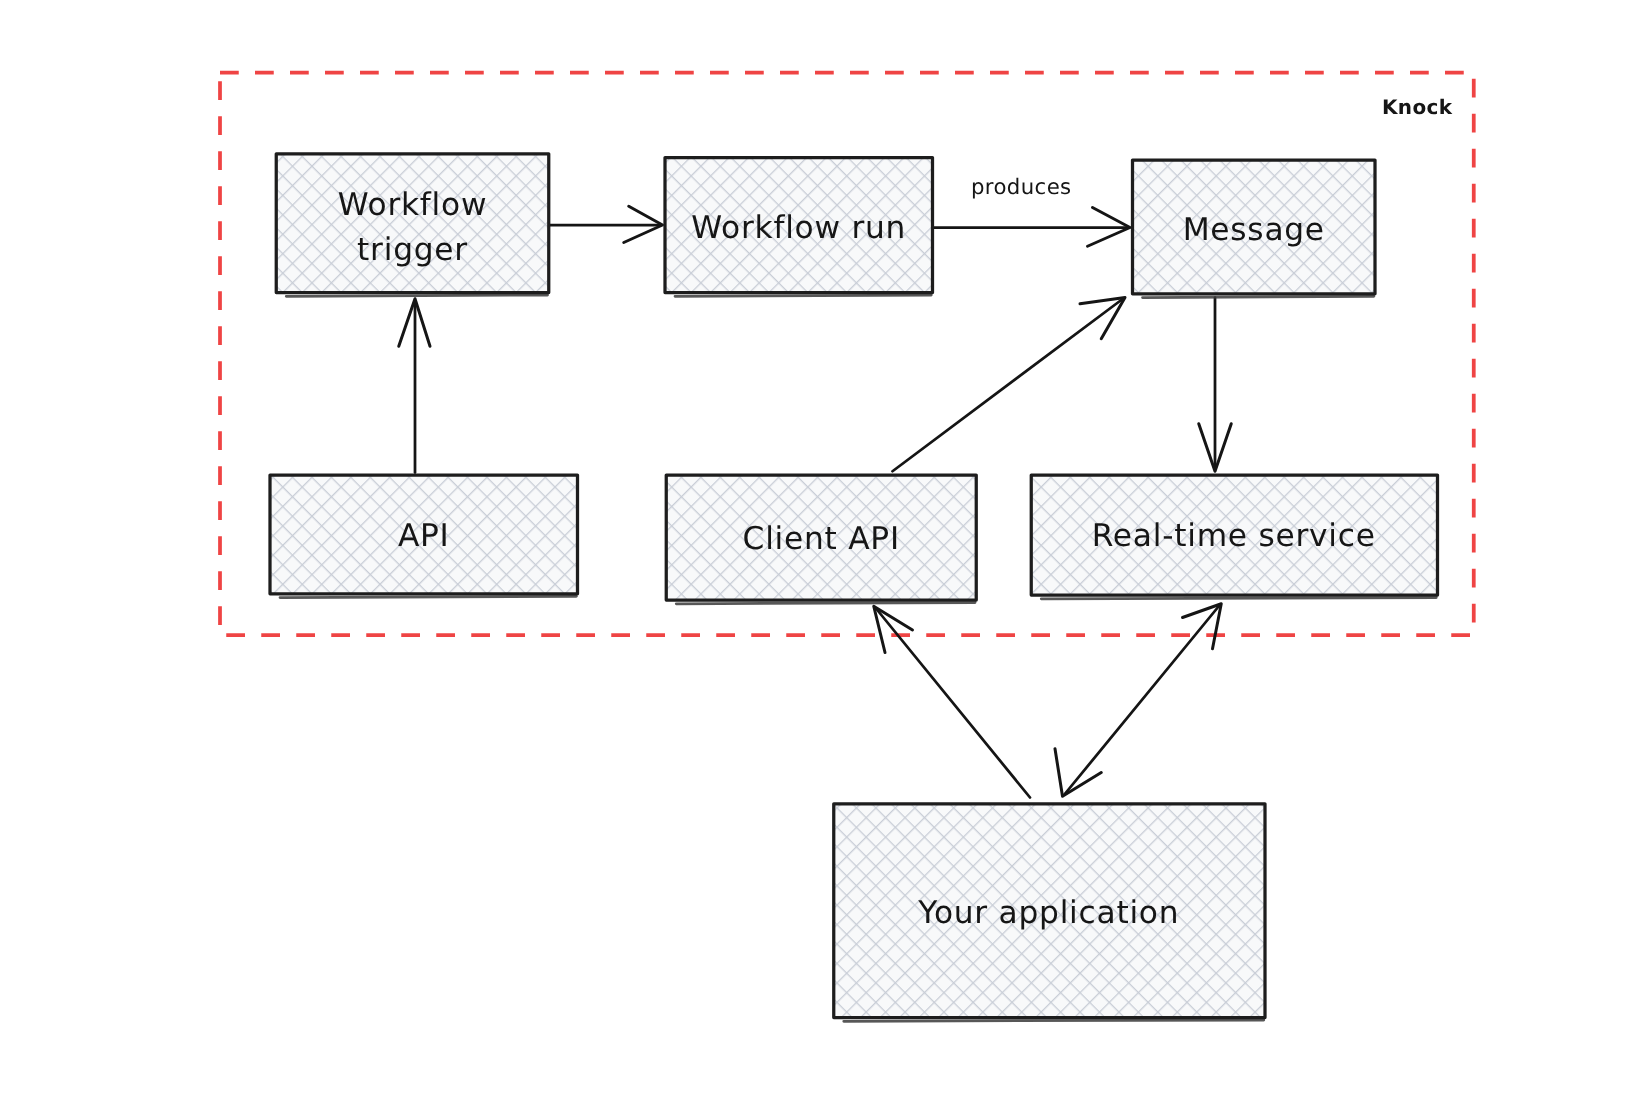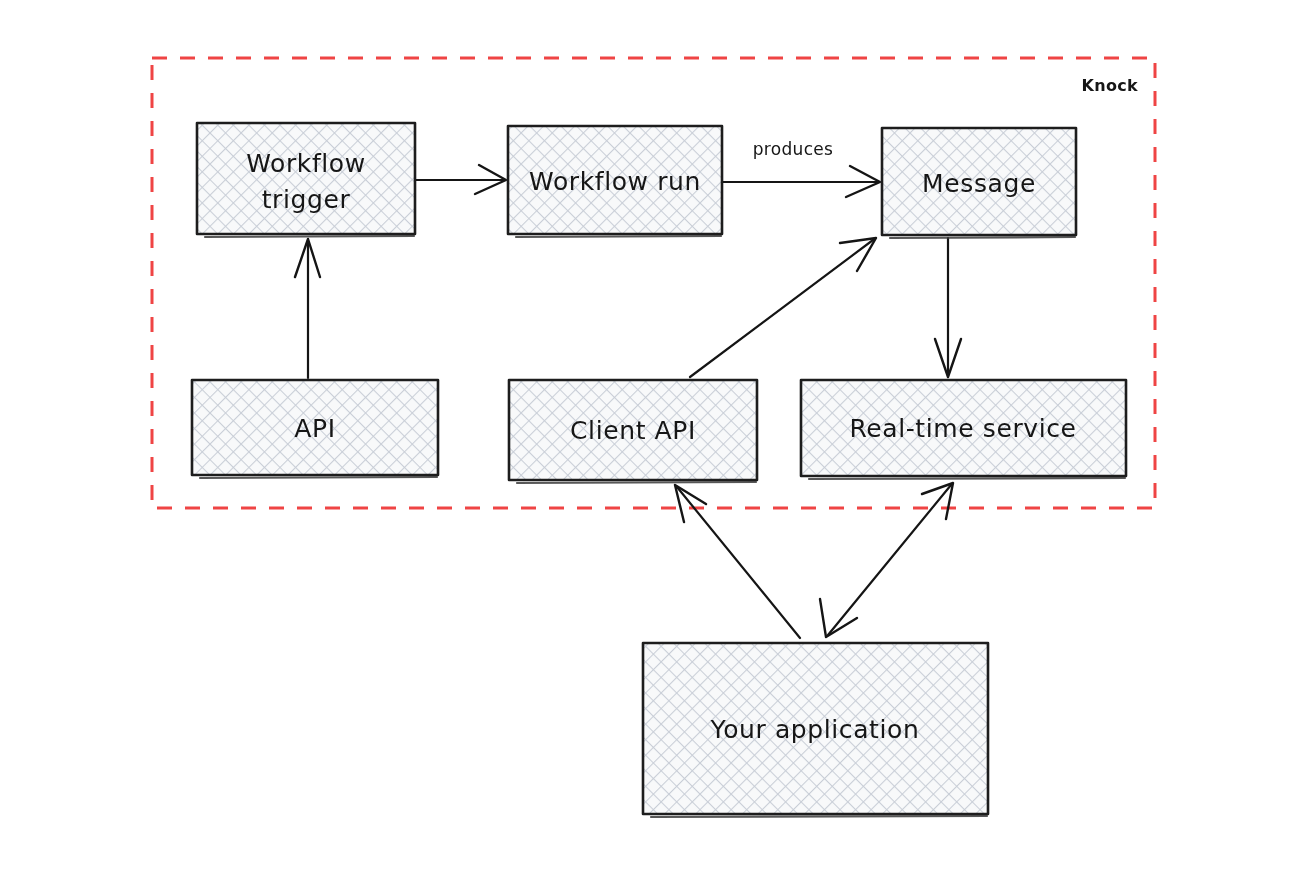--- a/index.html
+++ b/index.html
@@ -10,20 +10,21 @@
   }
   body {
     font-family: "DejaVu Sans", sans-serif;
   }
   #canvas {
     position: relative;
     width: 1279px;
     height: 884px;
     background: #ffffff;
     overflow: hidden;
+    margin-left: 24px;
   }
   #diagram-svg {
     position: absolute;
     left: 0;
     top: 0;
     width: 1302px;
     height: 884px;
   }
   .box-label {
     font-family: "DejaVu Sans", sans-serif;

